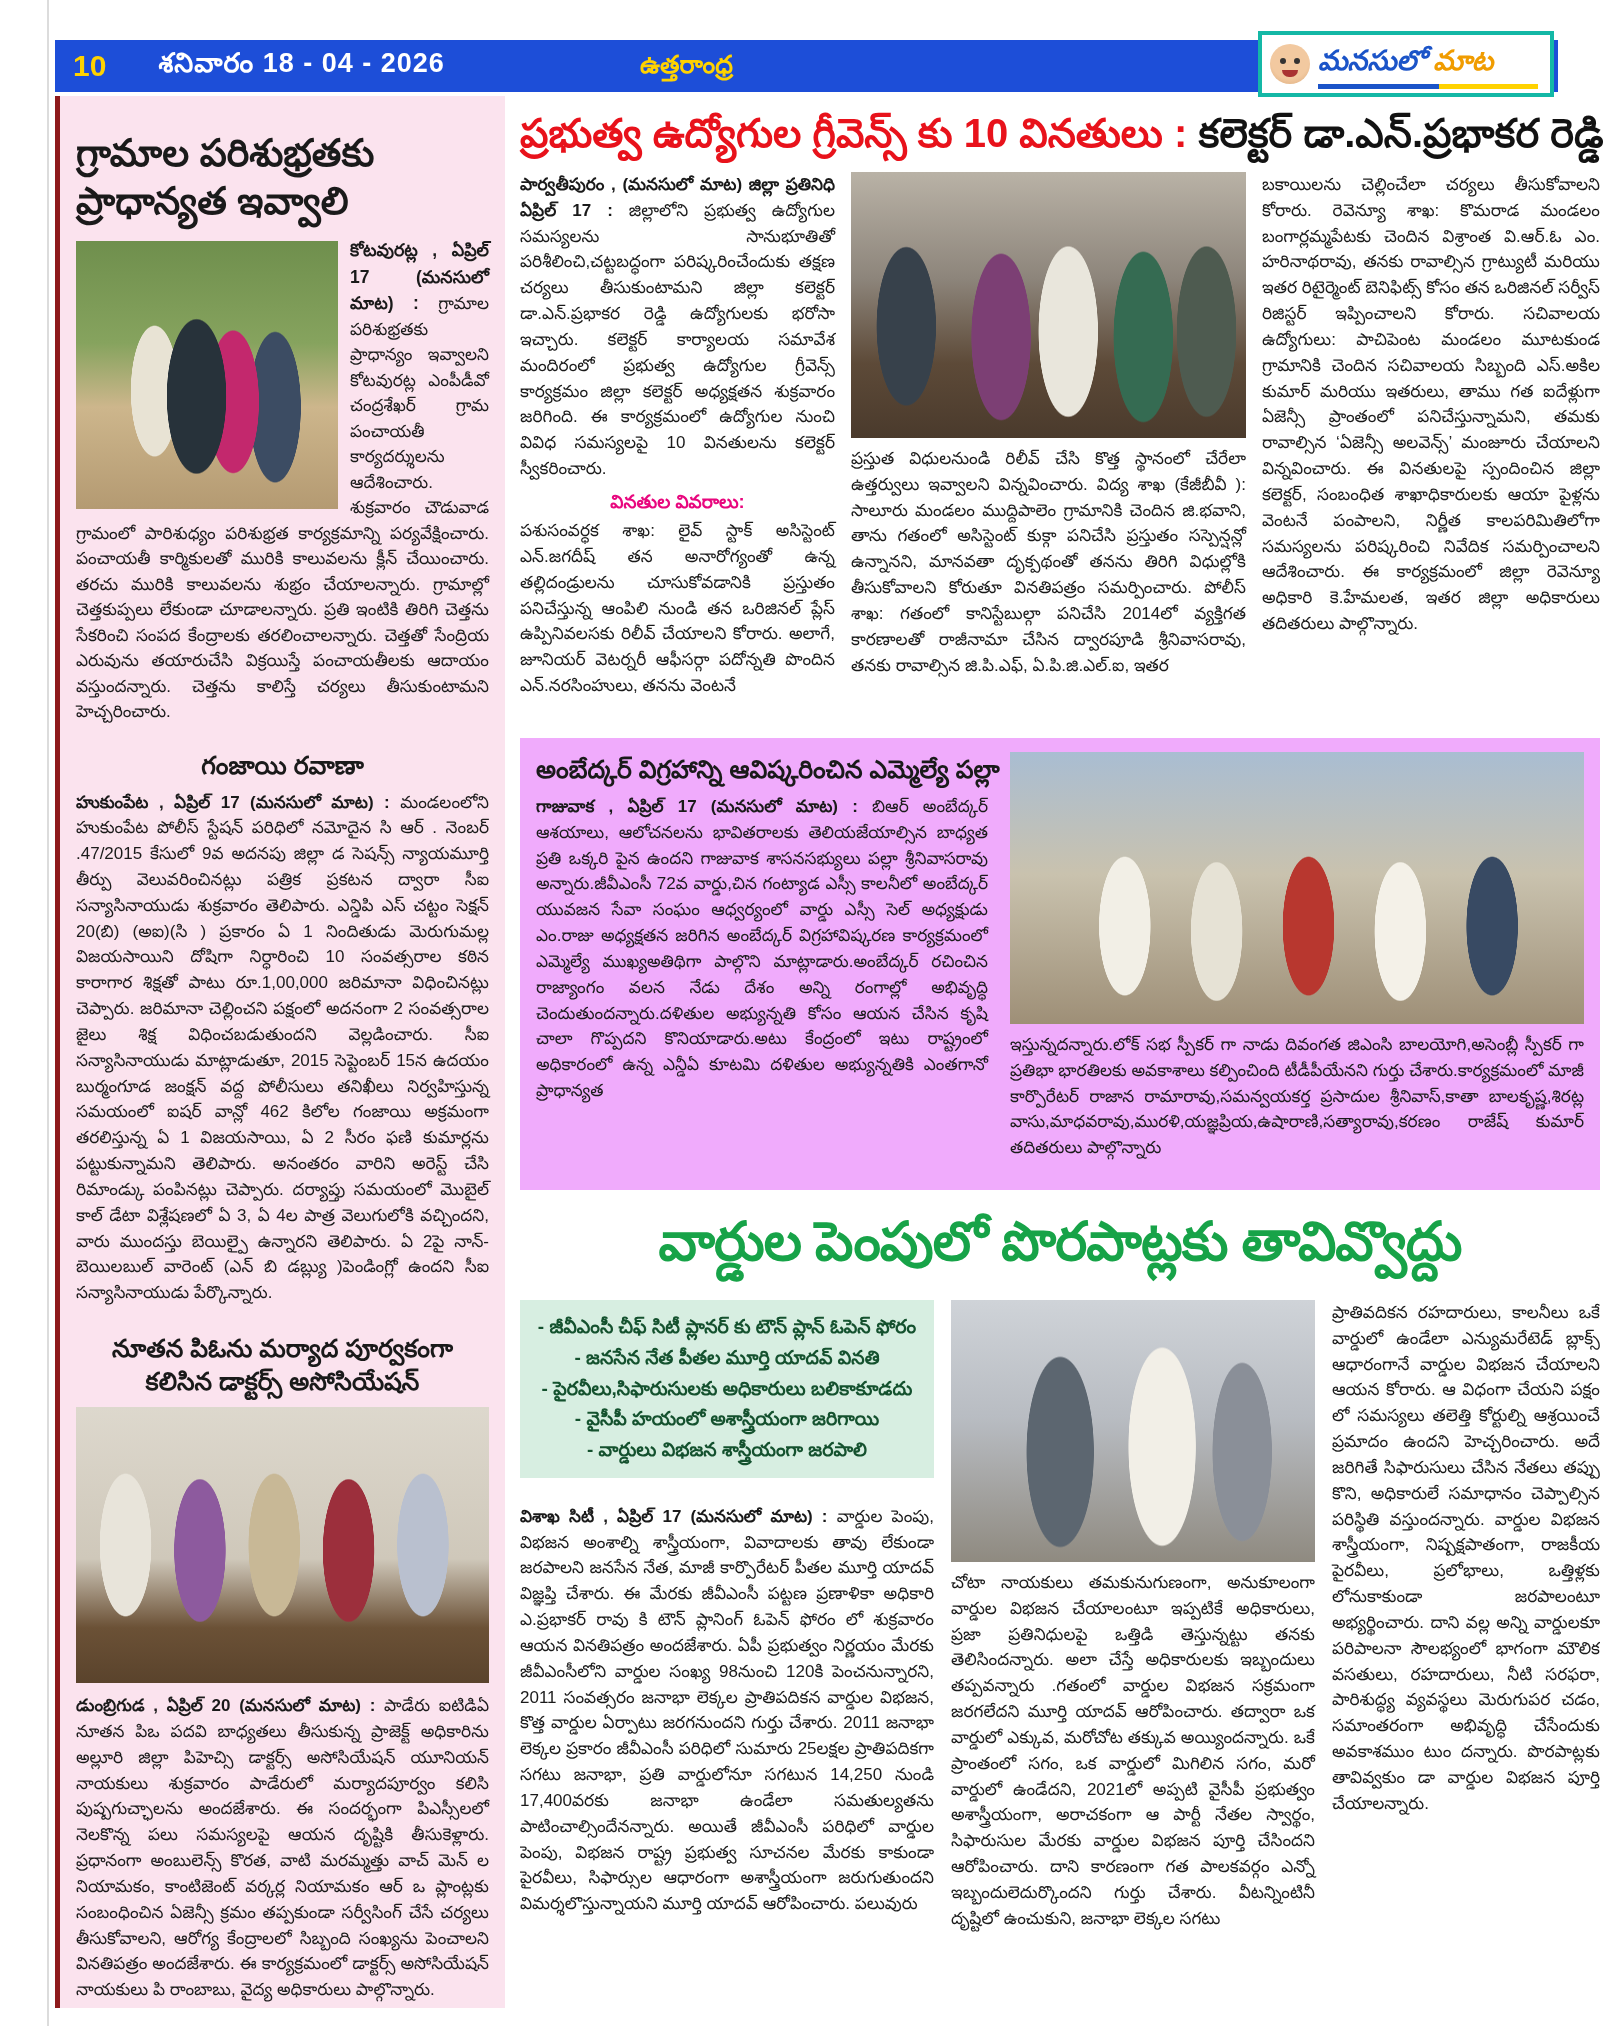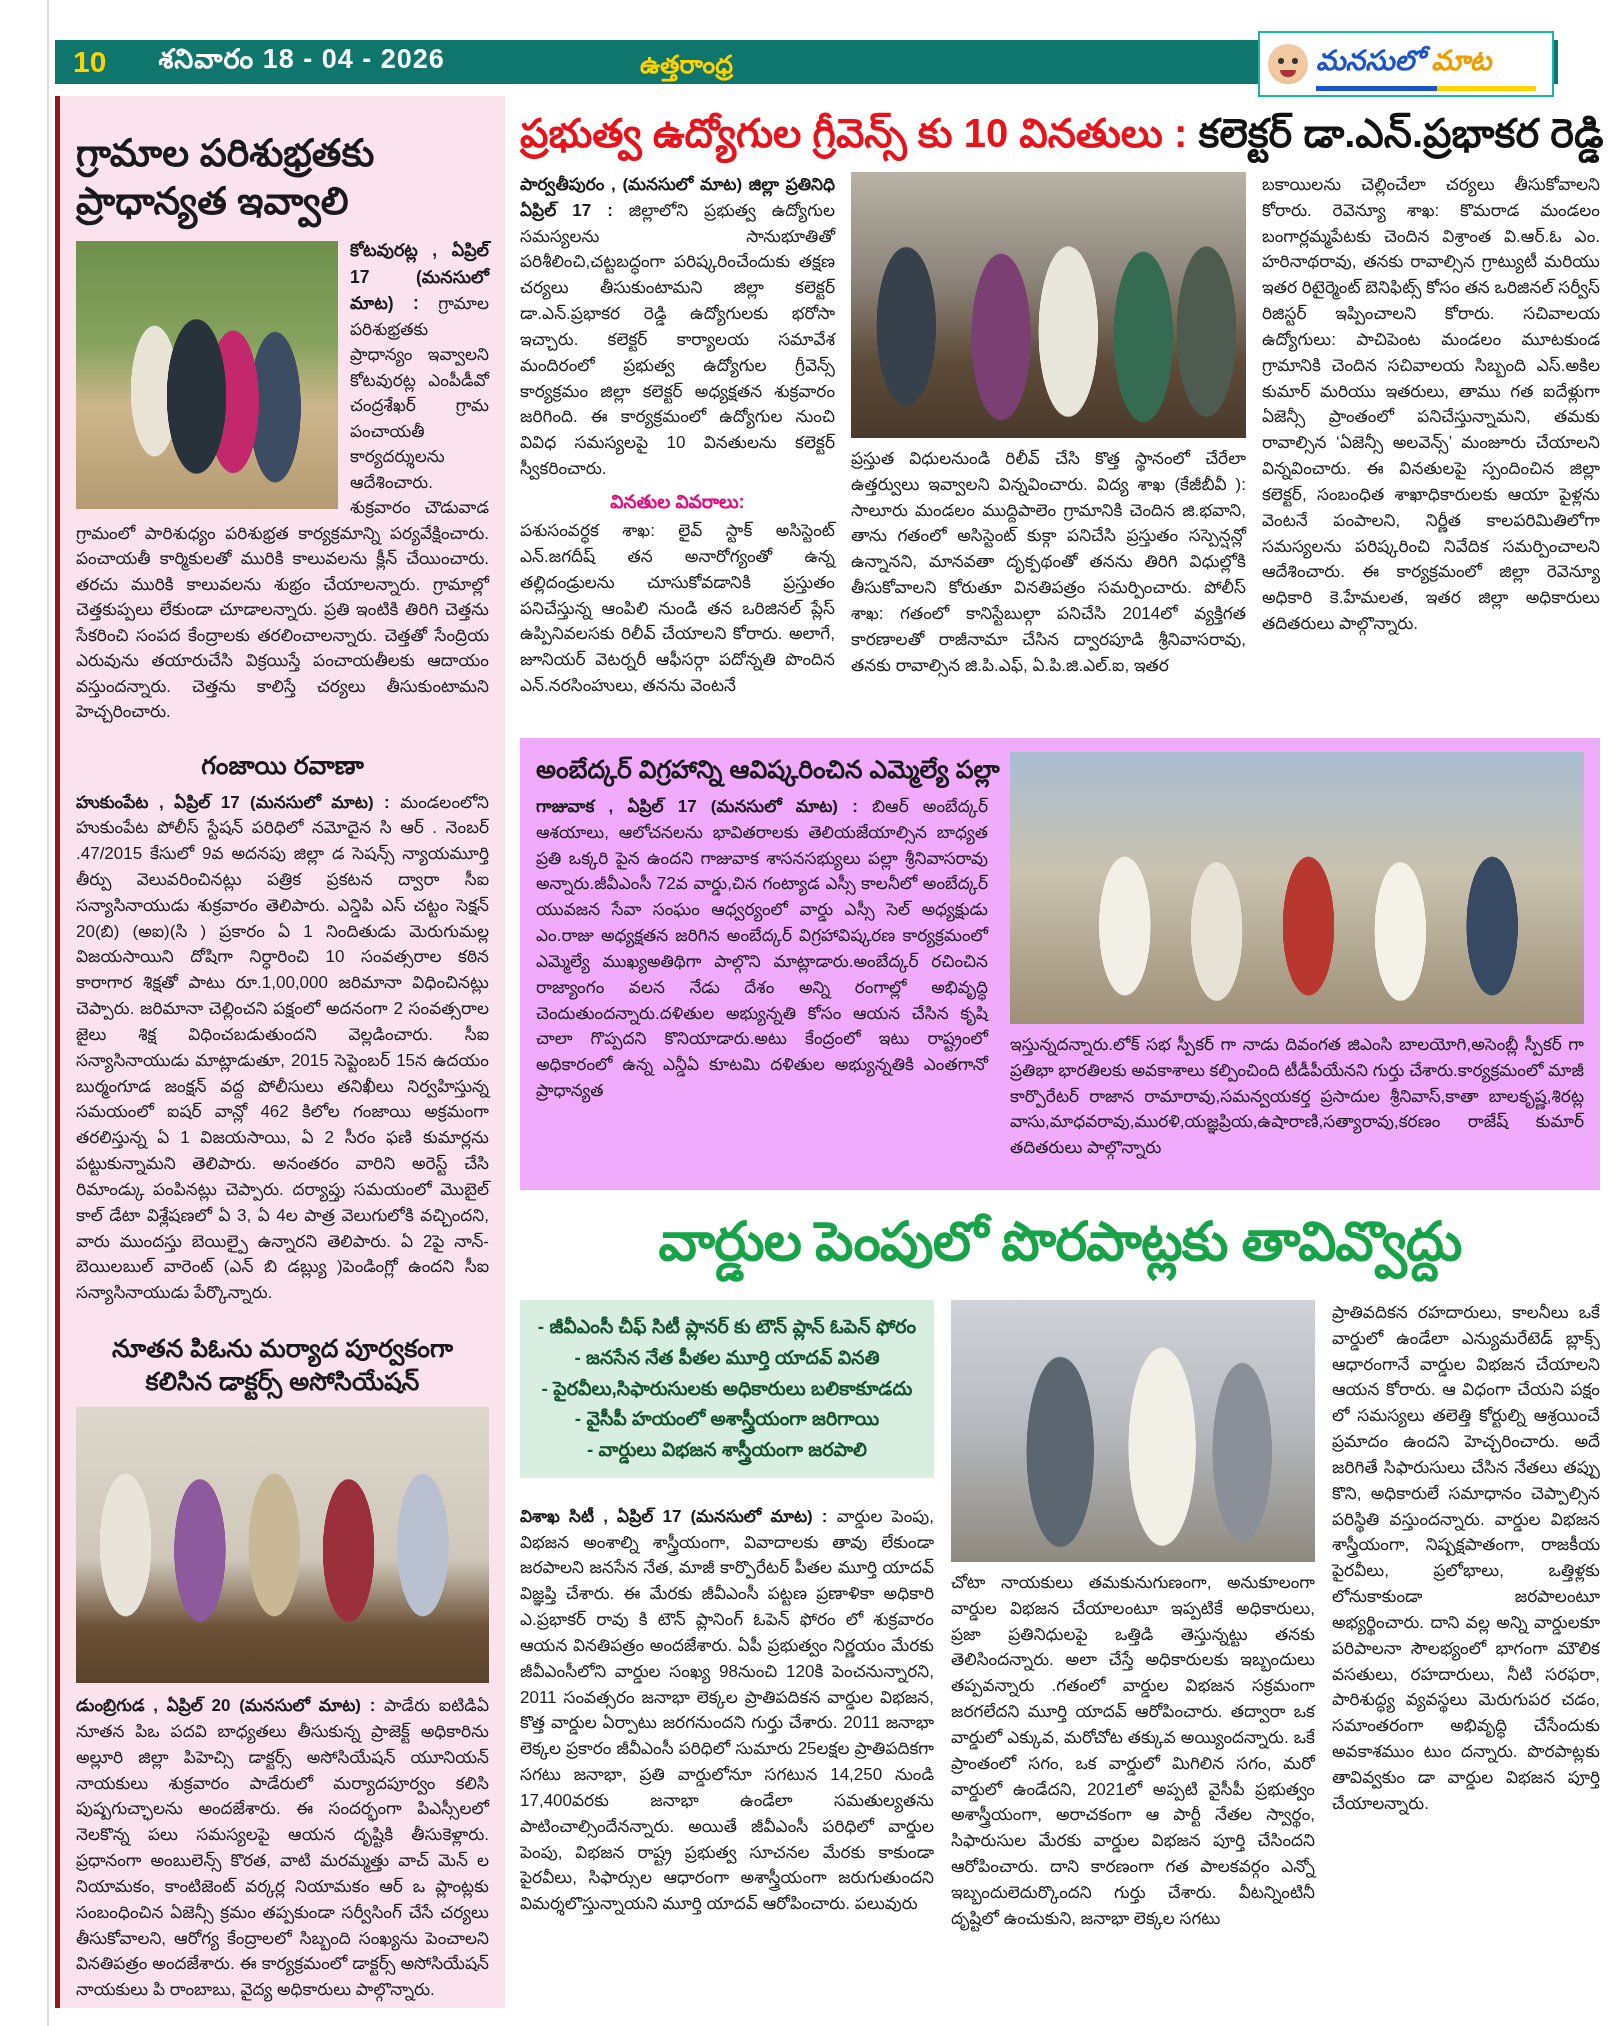--- a/index.html
+++ b/index.html
@@ -1,27 +1,27 @@
 <!DOCTYPE html>
 <html><head>
 <meta charset="utf-8">
 <style>
   html,body{margin:0;padding:0;background:#e9e9e9;}
   .sheet{position:relative;width:1613px;height:2026px;background:#ffffff;overflow:hidden;
          font-family:"Liberation Sans",sans-serif;color:#1a1a1a;}
   .fold{position:absolute;left:47px;top:0;bottom:0;width:2px;background:#dcdcdc;}
 
   
-  .topbar{position:absolute;left:55px;top:40px;width:1503px;height:44px;background:#0f766e;
+  .topbar{position:absolute;left:55px;top:40px;width:1503px;height:52px;background:#1d4ed8;
           display:flex;align-items:center;}
   .pageno{color:#ffd200;font-size:30px;font-weight:700;margin-left:18px;}
   .daydate{color:#ffffff;font-size:27px;font-weight:700;margin-left:52px;letter-spacing:1px;}
   .edition{color:#ffd200;font-size:25px;font-weight:700;position:absolute;left:585px;top:10px;}
   .logo{position:absolute;right:4px;top:-9px;width:296px;height:66px;background:#ffffff;
-        border:2px solid #14b8a6;display:flex;align-items:center;padding:0 8px;box-sizing:border-box;}
+        border:4px solid #14b8a6;display:flex;align-items:center;padding:0 8px;box-sizing:border-box;}
   .logo-face{width:40px;height:40px;border-radius:50%;background:radial-gradient(circle at 50% 40%,#f2c9a0 60%,#d9a878 100%);
              position:relative;flex:0 0 auto;}
   .logo-face:before{content:"";position:absolute;left:10px;top:14px;width:6px;height:6px;border-radius:50%;
              background:#333;box-shadow:14px 0 0 #333;}
   .logo-face:after{content:"";position:absolute;left:12px;top:26px;width:16px;height:7px;border-radius:0 0 12px 12px;background:#a33;}
   .logo-text{font-size:28px;font-weight:700;font-style:italic;margin-left:8px;white-space:nowrap;}
   .logo-text .w1{color:#1b54c8;}
   .logo-text .w2{color:#f09c00;}
   .logo-strip{position:absolute;left:56px;bottom:4px;width:220px;height:5px;
               background:linear-gradient(90deg,#1b54c8 0 55%,#ffd200 55% 100%);}

